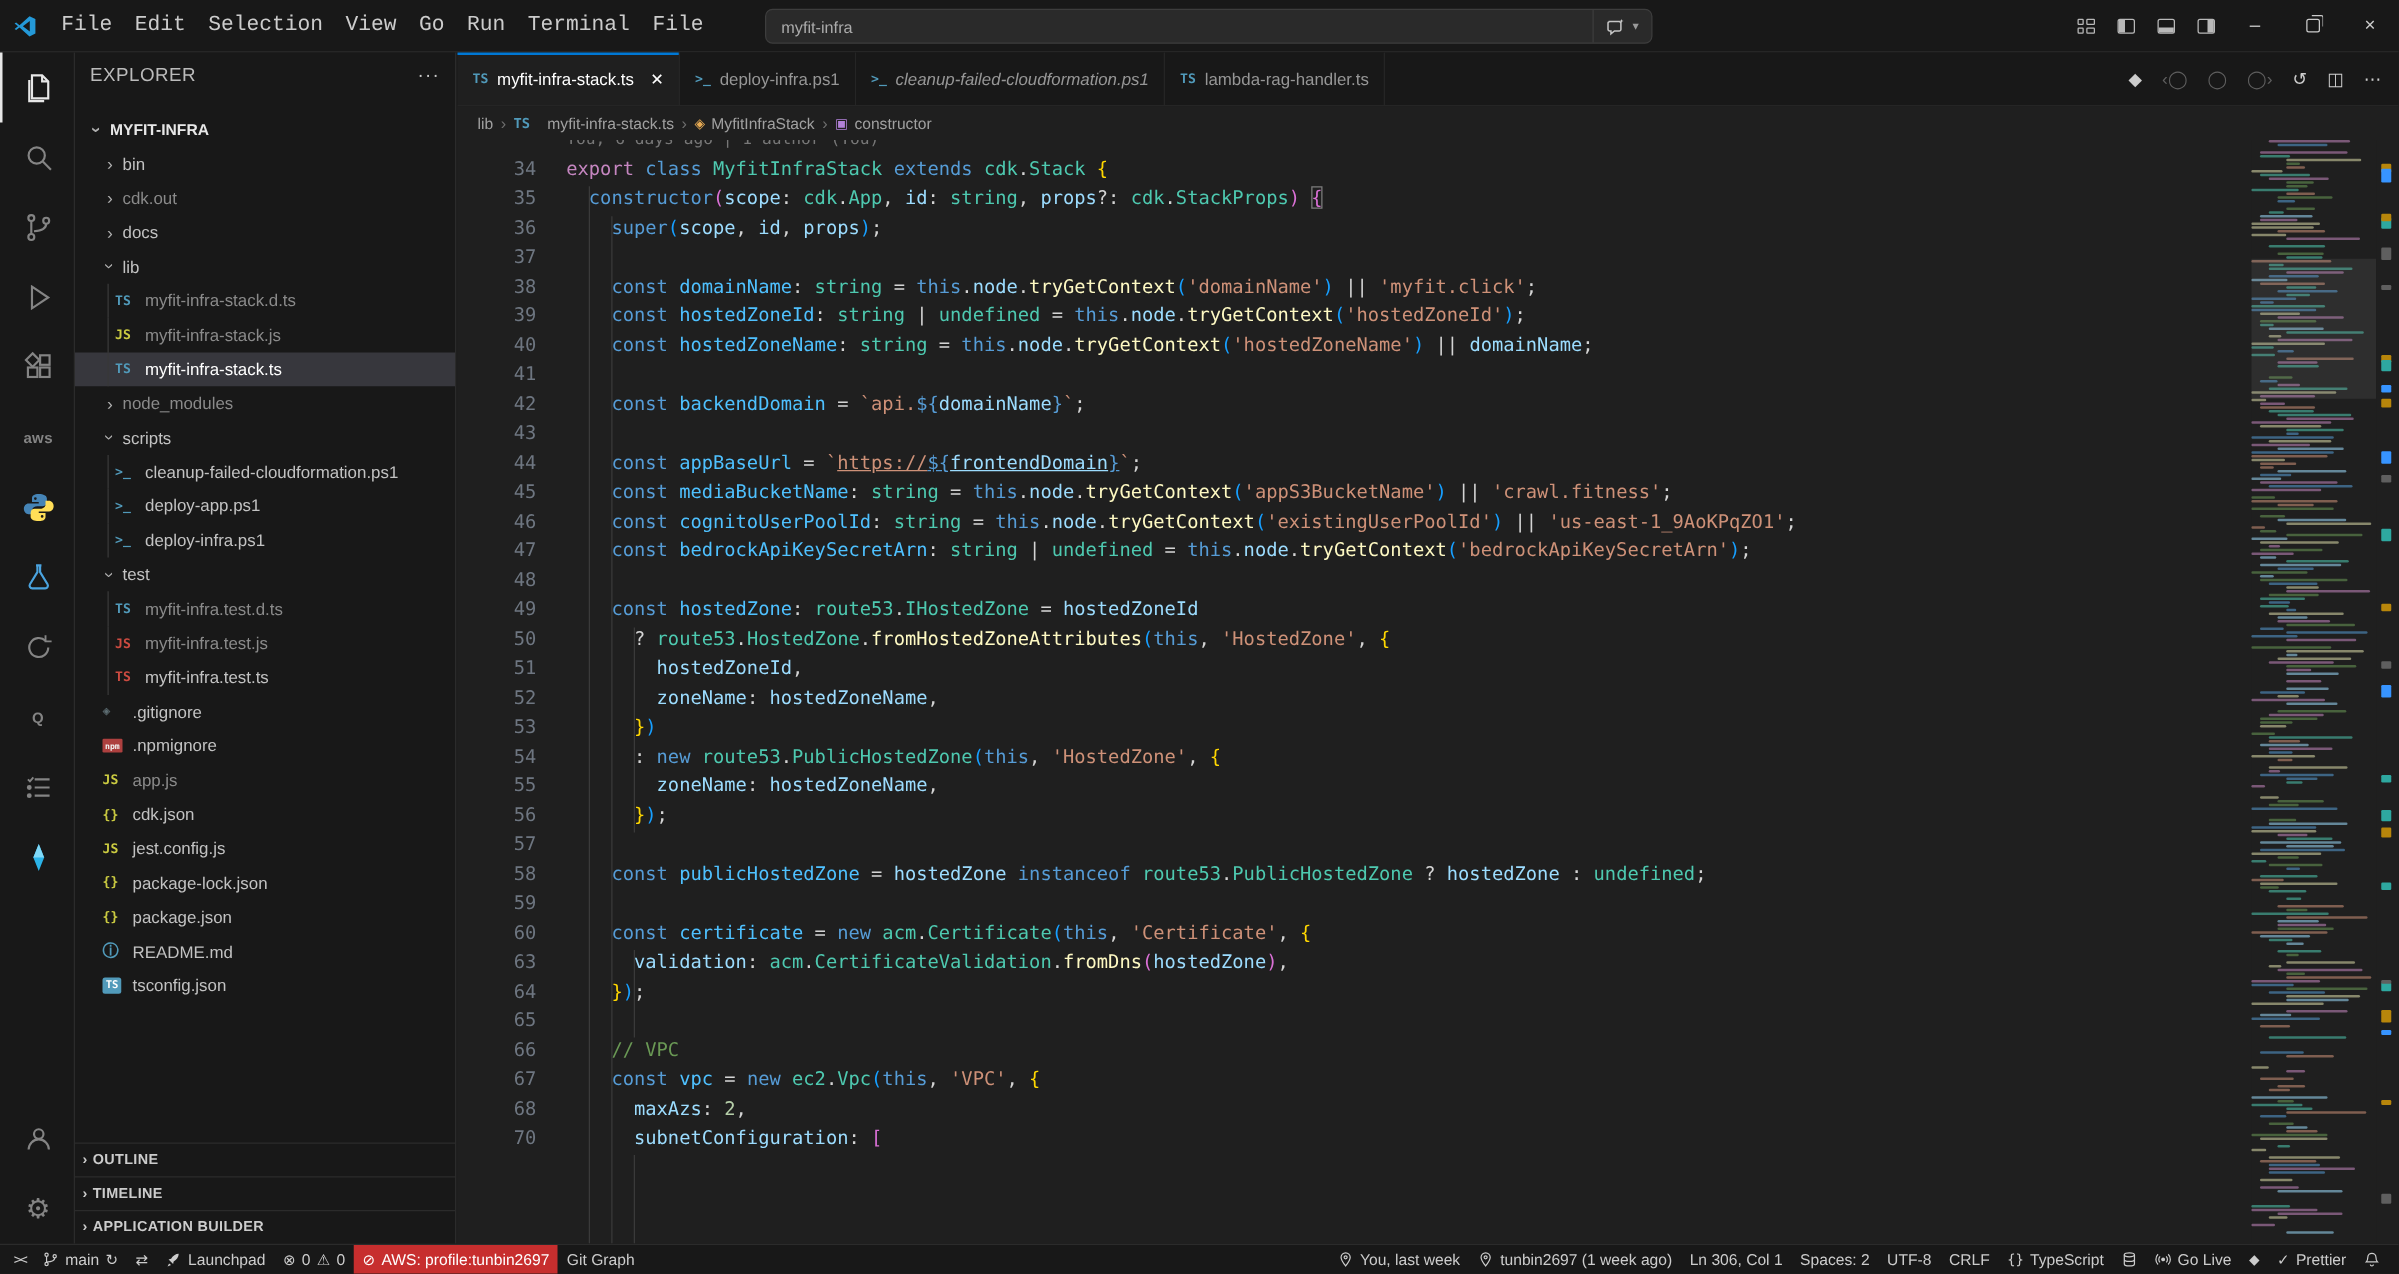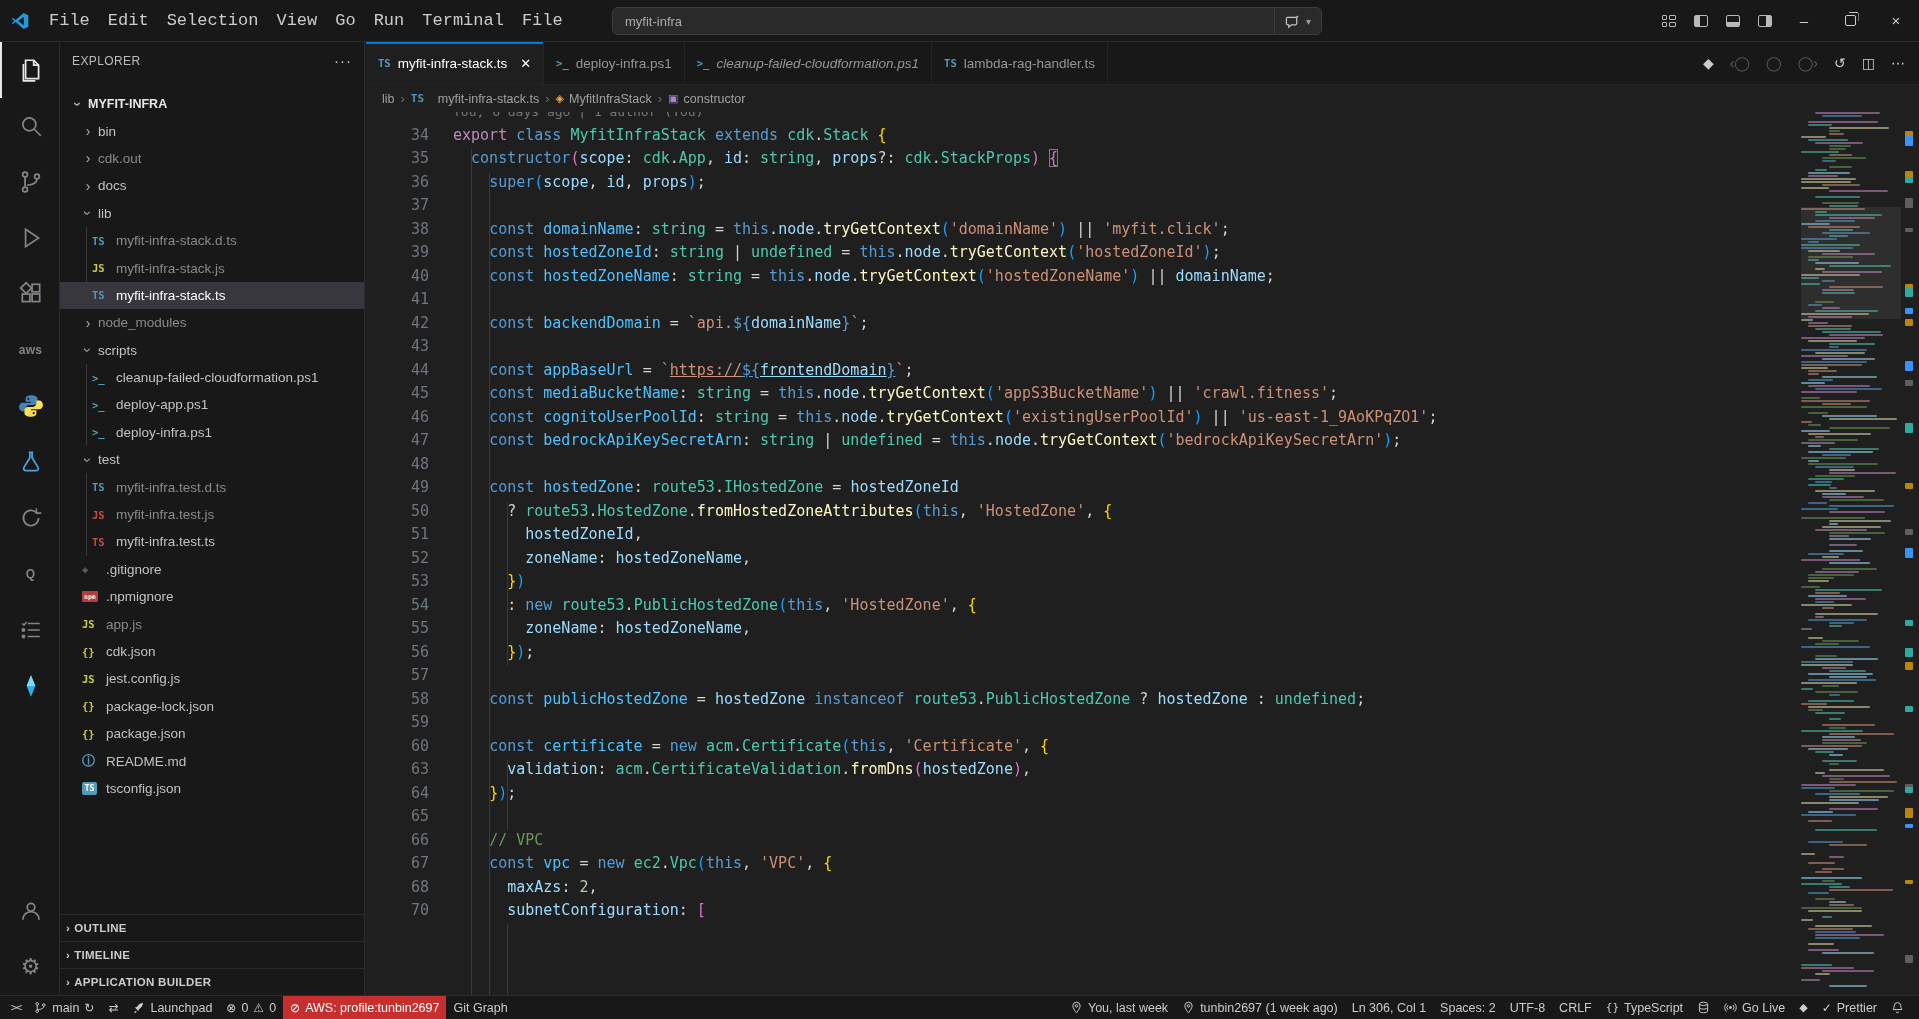--- a/index.html
+++ b/index.html
@@ -44,21 +44,21 @@
   .act-item.active { color:#e7e7e7; border-left:2px solid #e7e7e7; }
   .act-item svg { width:26px; height:26px; }
   .act-text { font-size:12px; font-weight:bold; letter-spacing:.3px; }
   #act-bottom { margin-top:auto; }
   .gear-glyph { font-size:22px; }
 
   
   #sidebar { position:absolute; top:42px; left:60px; width:305px; height:953px;
              background:#181818; border-right:1px solid #2b2b2b; font-size:13.5px; }
   #sidebar-header { height:37px; display:flex; align-items:center; padding:0 12px; color:#bbbbbb; }
-  #sidebar-header .hdr-label { font-size:12px; letter-spacing:.4px; }
+  #sidebar-header .hdr-label { font-size:15px; letter-spacing:.4px; }
   #sidebar-header .more { margin-left:auto; color:#cccccc; font-size:15px; letter-spacing:1px; }
   #tree { position:absolute; top:48px; left:0; right:0; }
   .trow { height:27.4px; display:flex; align-items:center; position:relative; color:#c2c2c2; cursor:default; white-space:nowrap; }
   .trow.selected { background:#37373d; color:#ffffff; }
   .trow.dim .tlabel { color:#8a8a8a; }
   .trow .chev { width:16px; display:inline-block; text-align:center; color:#b0b0b0; font-size:14px; }
   .chev.exp { transform:rotate(90deg); display:inline-block; }
   .trow.lvl0 { padding-left:20px; }
   .trow.lvl0f { padding-left:22px; }
   .trow.lvl1 { padding-left:32px; }

